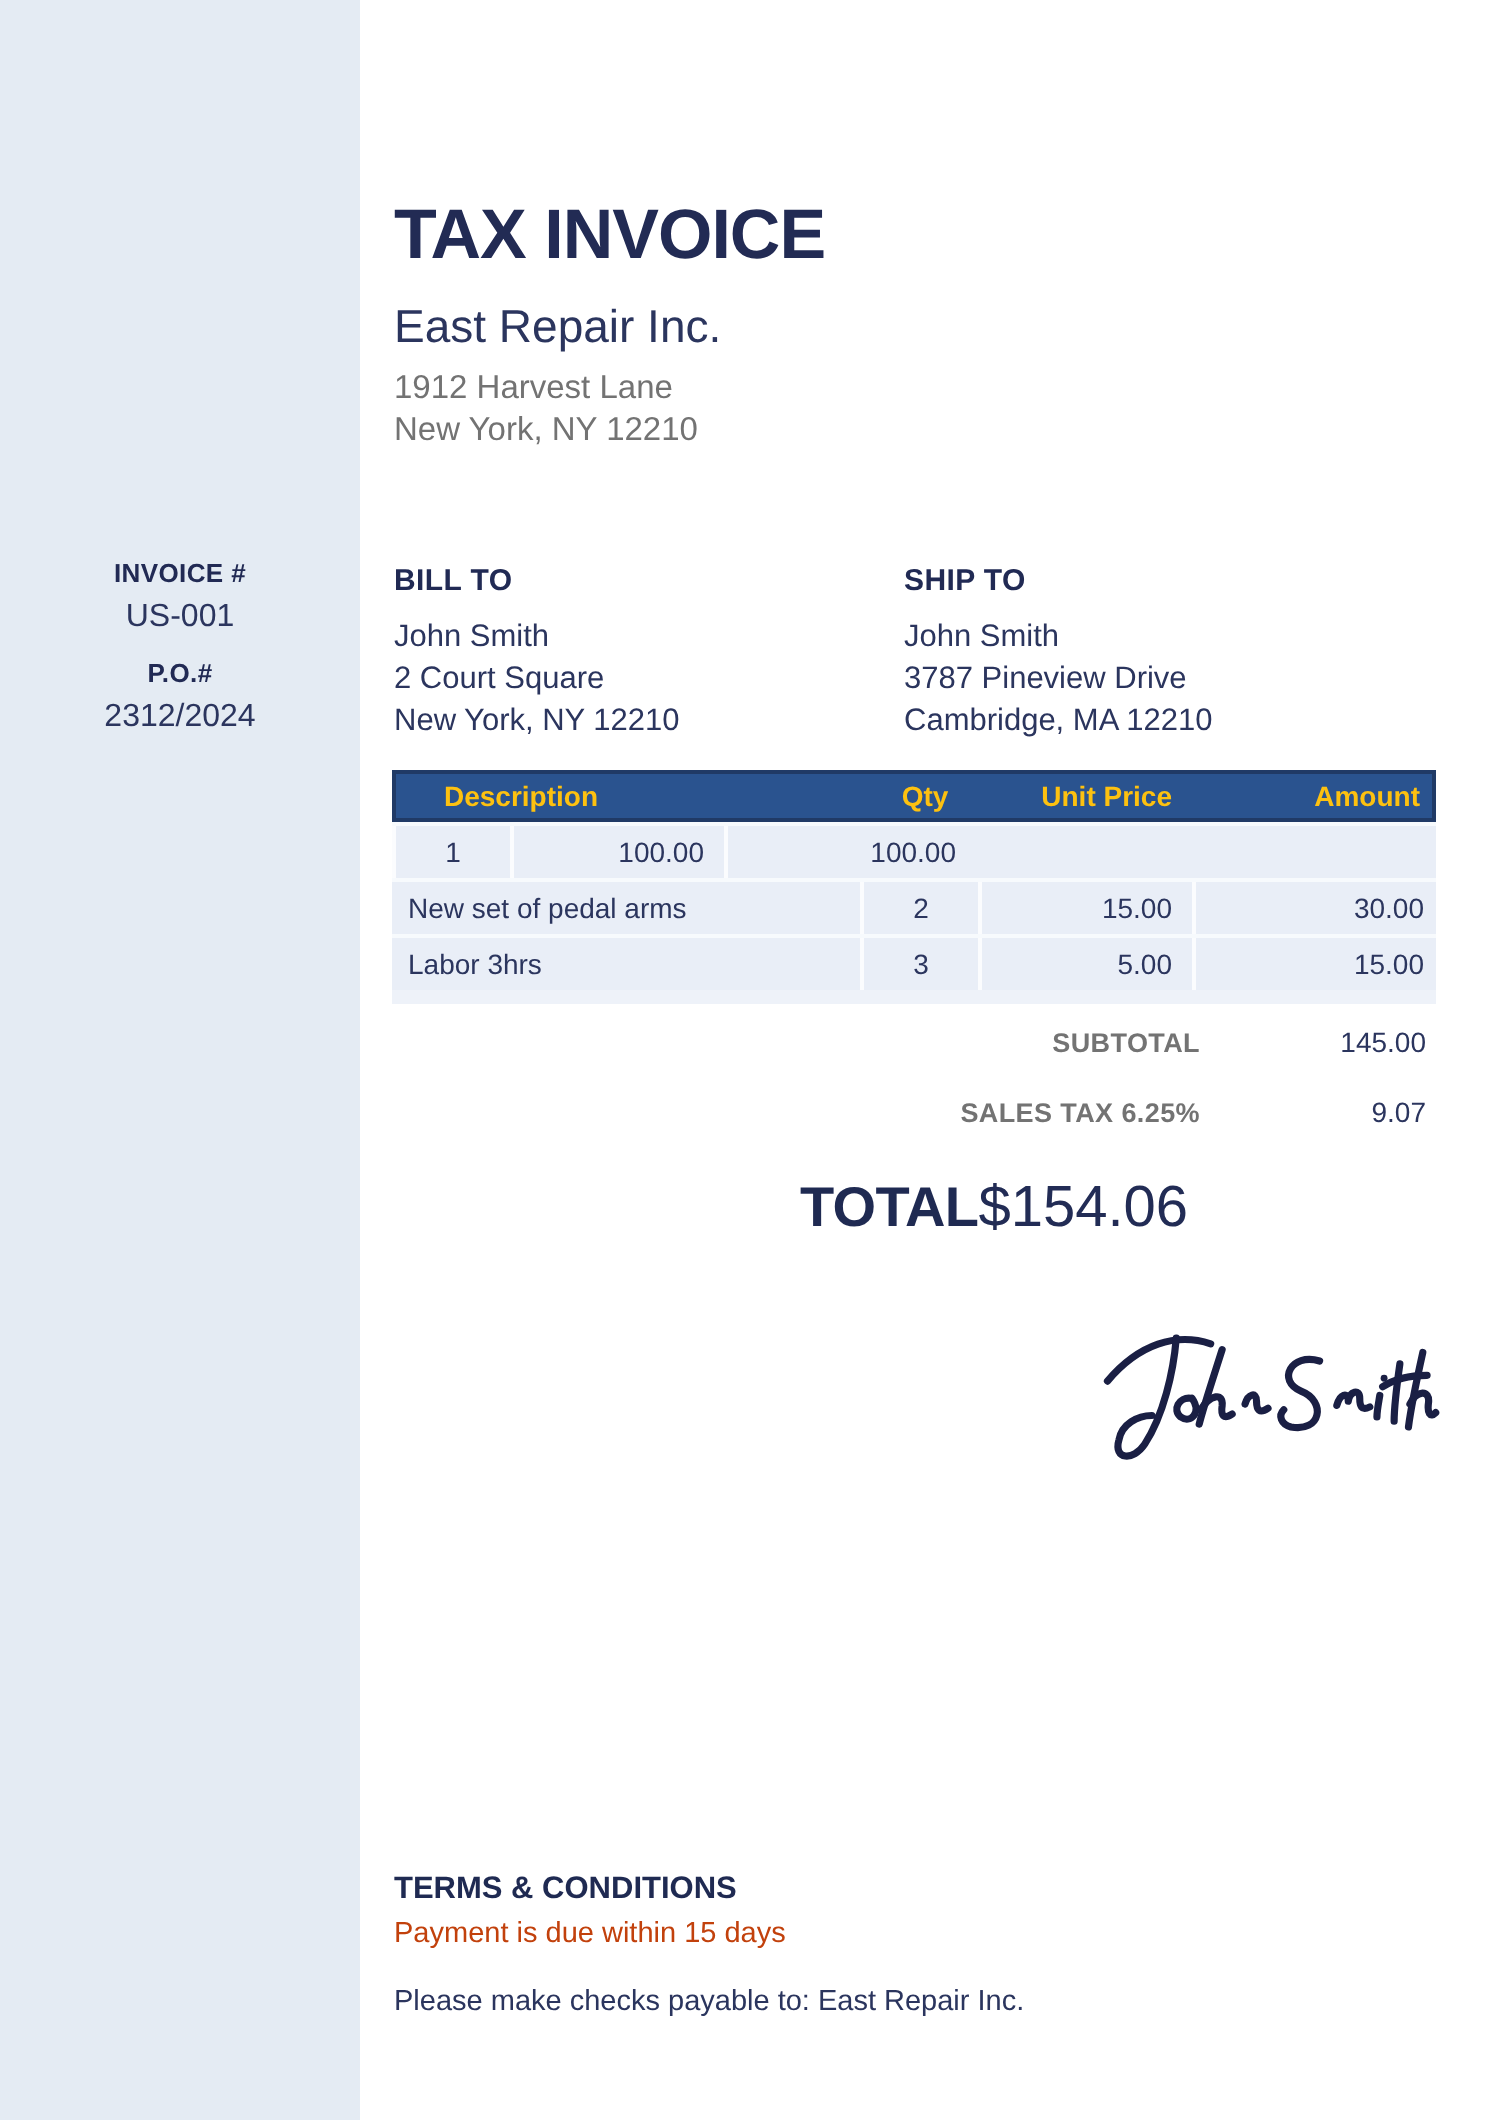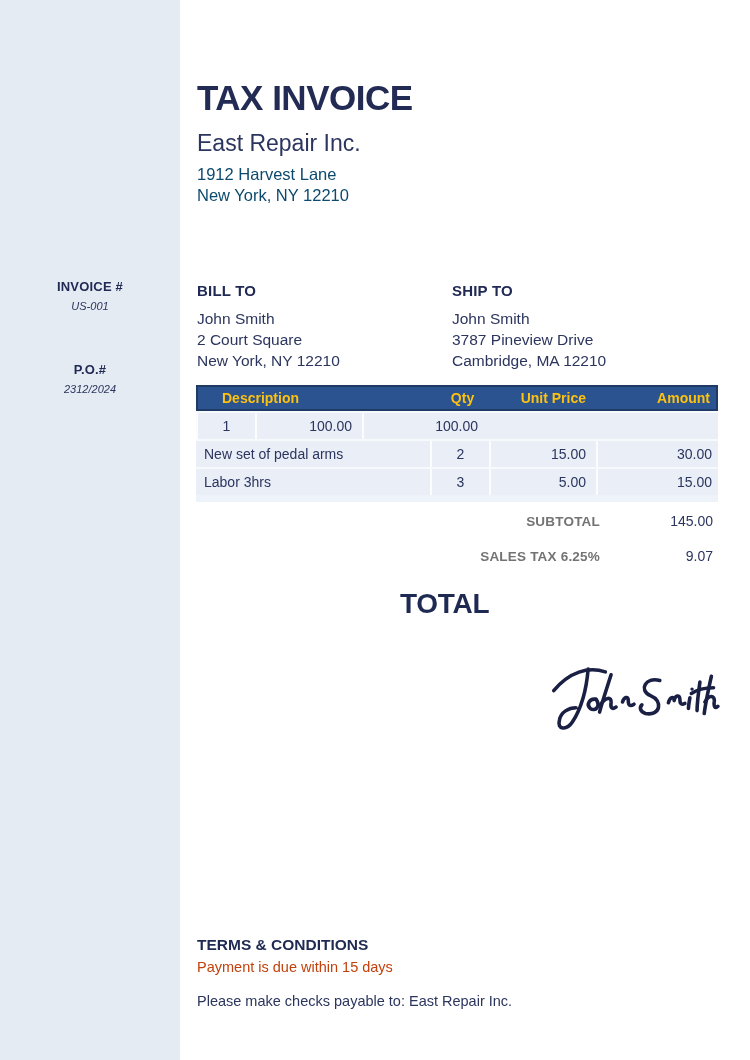--- a/index.html
+++ b/index.html
@@ -4,29 +4,29 @@
 <style>
   html,body{margin:0;padding:0;background:#ffffff;}
   .page{
     position:relative;width:750px;height:1060px;background:#ffffff;overflow:hidden;
     font-family:"Liberation Sans","DejaVu Sans",sans-serif;color:#2b355e;
   }
   
   .sidebar{position:absolute;left:0;top:0;width:180px;height:1060px;background:#e4ebf3;}
   .meta-group{position:absolute;left:0;width:180px;text-align:center;}
   .meta-group.invoice{top:279px;}
-  .meta-group.po{top:329px;margin-top:33px;}
+  .meta-group.po{top:329px;}
   .meta-label{font-size:13px;font-weight:bold;color:#212a54;letter-spacing:.2px;}
-  .meta-value{font-size:11px;color:#2b355e;margin-top:6px;font-style:italic;}
+  .meta-value{font-size:16px;color:#2b355e;margin-top:6px;}
 
   
-  .doc-header{position:absolute;left:197px;top:80px;width:520px;}
+  .doc-header{position:absolute;left:197px;top:100px;width:520px;}
   .doc-title{font-size:35px;font-weight:800;color:#222b54;letter-spacing:-.5px;line-height:1;}
   .company-name{font-size:23px;color:#2b355e;margin-top:15px;line-height:1.2;}
-  .company-addr{font-size:16.5px;color:#0c4a6e;line-height:21px;margin-top:6px;}
+  .company-addr{font-size:16.5px;color:#737373;line-height:21px;margin-top:6px;}
 
   
   .parties{position:absolute;left:197px;top:282px;width:522px;display:flex;}
   .party{width:255px;}
   .party.ship{width:auto;}
   .party-label{font-size:15px;font-weight:bold;color:#212a54;letter-spacing:.2px;}
   .party-lines{margin-top:9px;font-size:15.5px;line-height:21px;color:#2b355e;}
 
   
   .items{position:absolute;left:196px;top:385px;width:522px;font-size:14px;}
@@ -138,20 +138,21 @@
     <div class="tot-row">
       <div class="tot-label">SUBTOTAL</div>
       <div class="tot-value">145.00</div>
     </div>
     <div class="tot-row">
       <div class="tot-label">SALES TAX 6.25%</div>
       <div class="tot-value">9.07</div>
     </div>
     <div class="grand-row">
       <div class="grand-label">TOTAL</div>
+      <div class="grand-value">$154.06</div>
     </div>
   </section>
 
   <div class="signature" aria-label="John Smith">
     <svg viewBox="0 0 240 110" fill="none" stroke="#1a1f44" stroke-width="5" stroke-linecap="round" stroke-linejoin="round">
 
       <path d="M8,46 C30,20 56,12 80,20"></path>
       <path d="M56,16 C54,40 47,70 34,90 C26,102 12,101 16,87 C18,76 29,70 39,70"></path>
 
       <path d="M66,58 C58,57 53,66 59,71 C66,76 74,68 67,58"></path>

